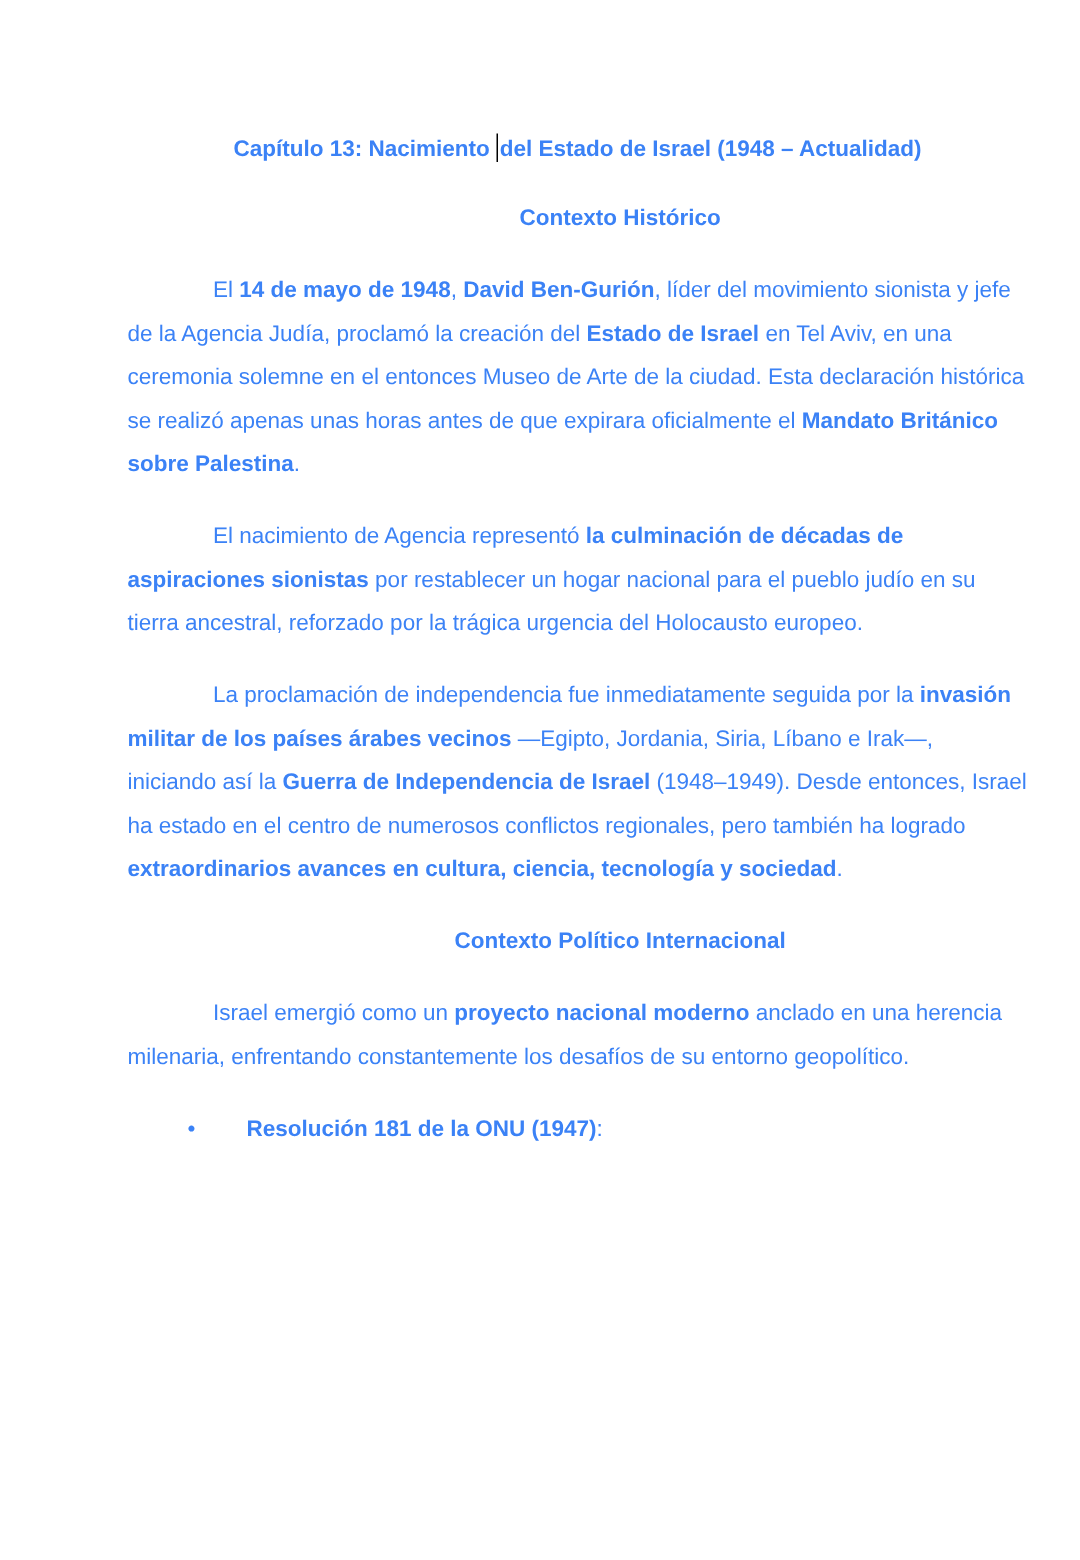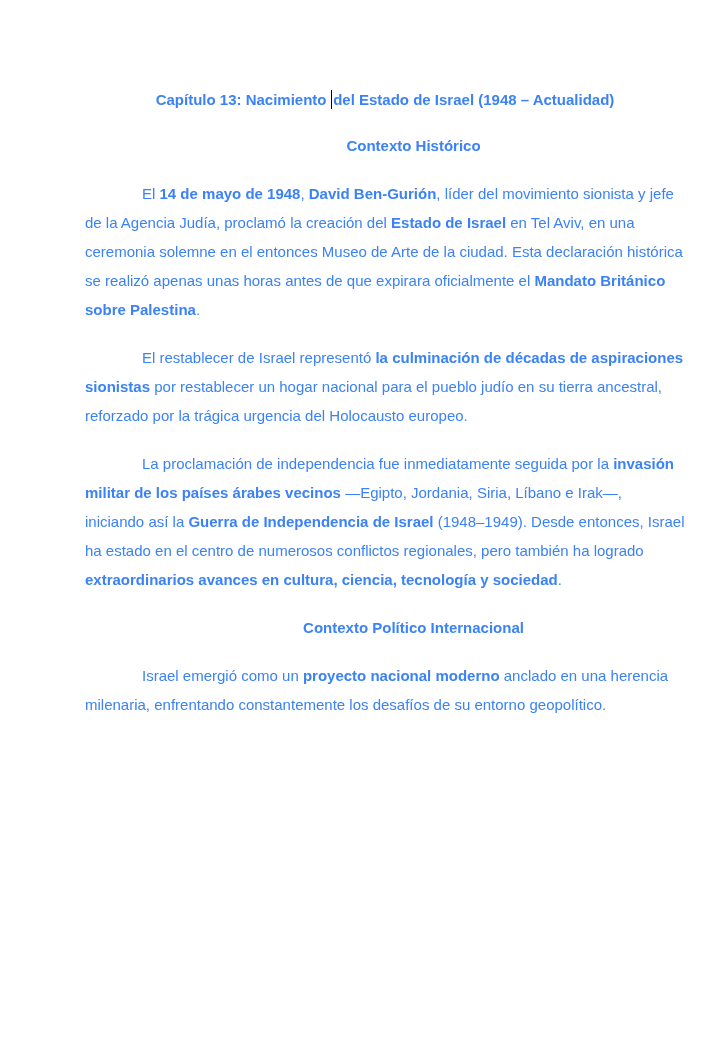--- a/index.html
+++ b/index.html
@@ -42,18 +42,19 @@
   }
 </style>
 </head>
 <body>
 
 <div class="page">
   <div>
       <div class="para title"><span class="bold">Capítulo 13: Nacimiento </span><span class="caret"></span><span class="bold">del Estado de Israel (1948 – Actualidad)</span></div>
       <div class="para heading"><span class="bold">Contexto Histórico</span></div>
       <div class="para body"><span>El </span><span class="bold">14 de mayo de 1948</span><span>, </span><span class="bold">David Ben-Gurión</span><span>, líder del movimiento sionista y jefe de la Agencia Judía, proclamó la creación del </span><span class="bold">Estado de Israel</span><span> en Tel Aviv, en una ceremonia solemne en el entonces Museo de Arte de la ciudad. Esta declaración histórica se realizó apenas unas horas antes de que expirara oficialmente el </span><span class="bold">Mandato Británico sobre Palestina</span><span>.</span></div>
-      <div class="para body"><span>El restablecer de Israel representó </span><span class="bold">la culminación de décadas de aspiraciones sionistas</span><span> por restablecer un hogar nacional para el pueblo judío en su tierra ancestral, reforzado por la trágica urgencia del Holocausto europeo.</span></div>
+      <div class="para body"><span>El nacimiento de Agencia representó </span><span class="bold">la culminación de décadas de aspiraciones sionistas</span><span> por restablecer un hogar nacional para el pueblo judío en su tierra ancestral, reforzado por la trágica urgencia del Holocausto europeo.</span></div>
       <div class="para body"><span>La proclamación de independencia fue inmediatamente seguida por la </span><span class="bold">invasión militar de los países árabes vecinos</span><span> —Egipto, Jordania, Siria, Líbano e Irak—, iniciando así la </span><span class="bold">Guerra de Independencia de Israel</span><span> (1948–1949). Desde entonces, Israel ha estado en el centro de numerosos conflictos regionales, pero también ha logrado </span><span class="bold">extraordinarios avances en cultura, ciencia, tecnología y sociedad</span><span>.</span></div>
       <div class="para heading"><span class="bold">Contexto Político Internacional</span></div>
       <div class="para body"><span>Israel emergió como un </span><span class="bold">proyecto nacional moderno</span><span> anclado en una herencia milenaria, enfrentando constantemente los desafíos de su entorno geopolítico.</span></div>
+      <div class="para list1"><span class="marker-disc">•</span><span class="tab1"></span><span class="bold">Resolución 181 de la ONU (1947)</span><span>:</span></div>
     </div>
 </div>
 
 </body></html>

